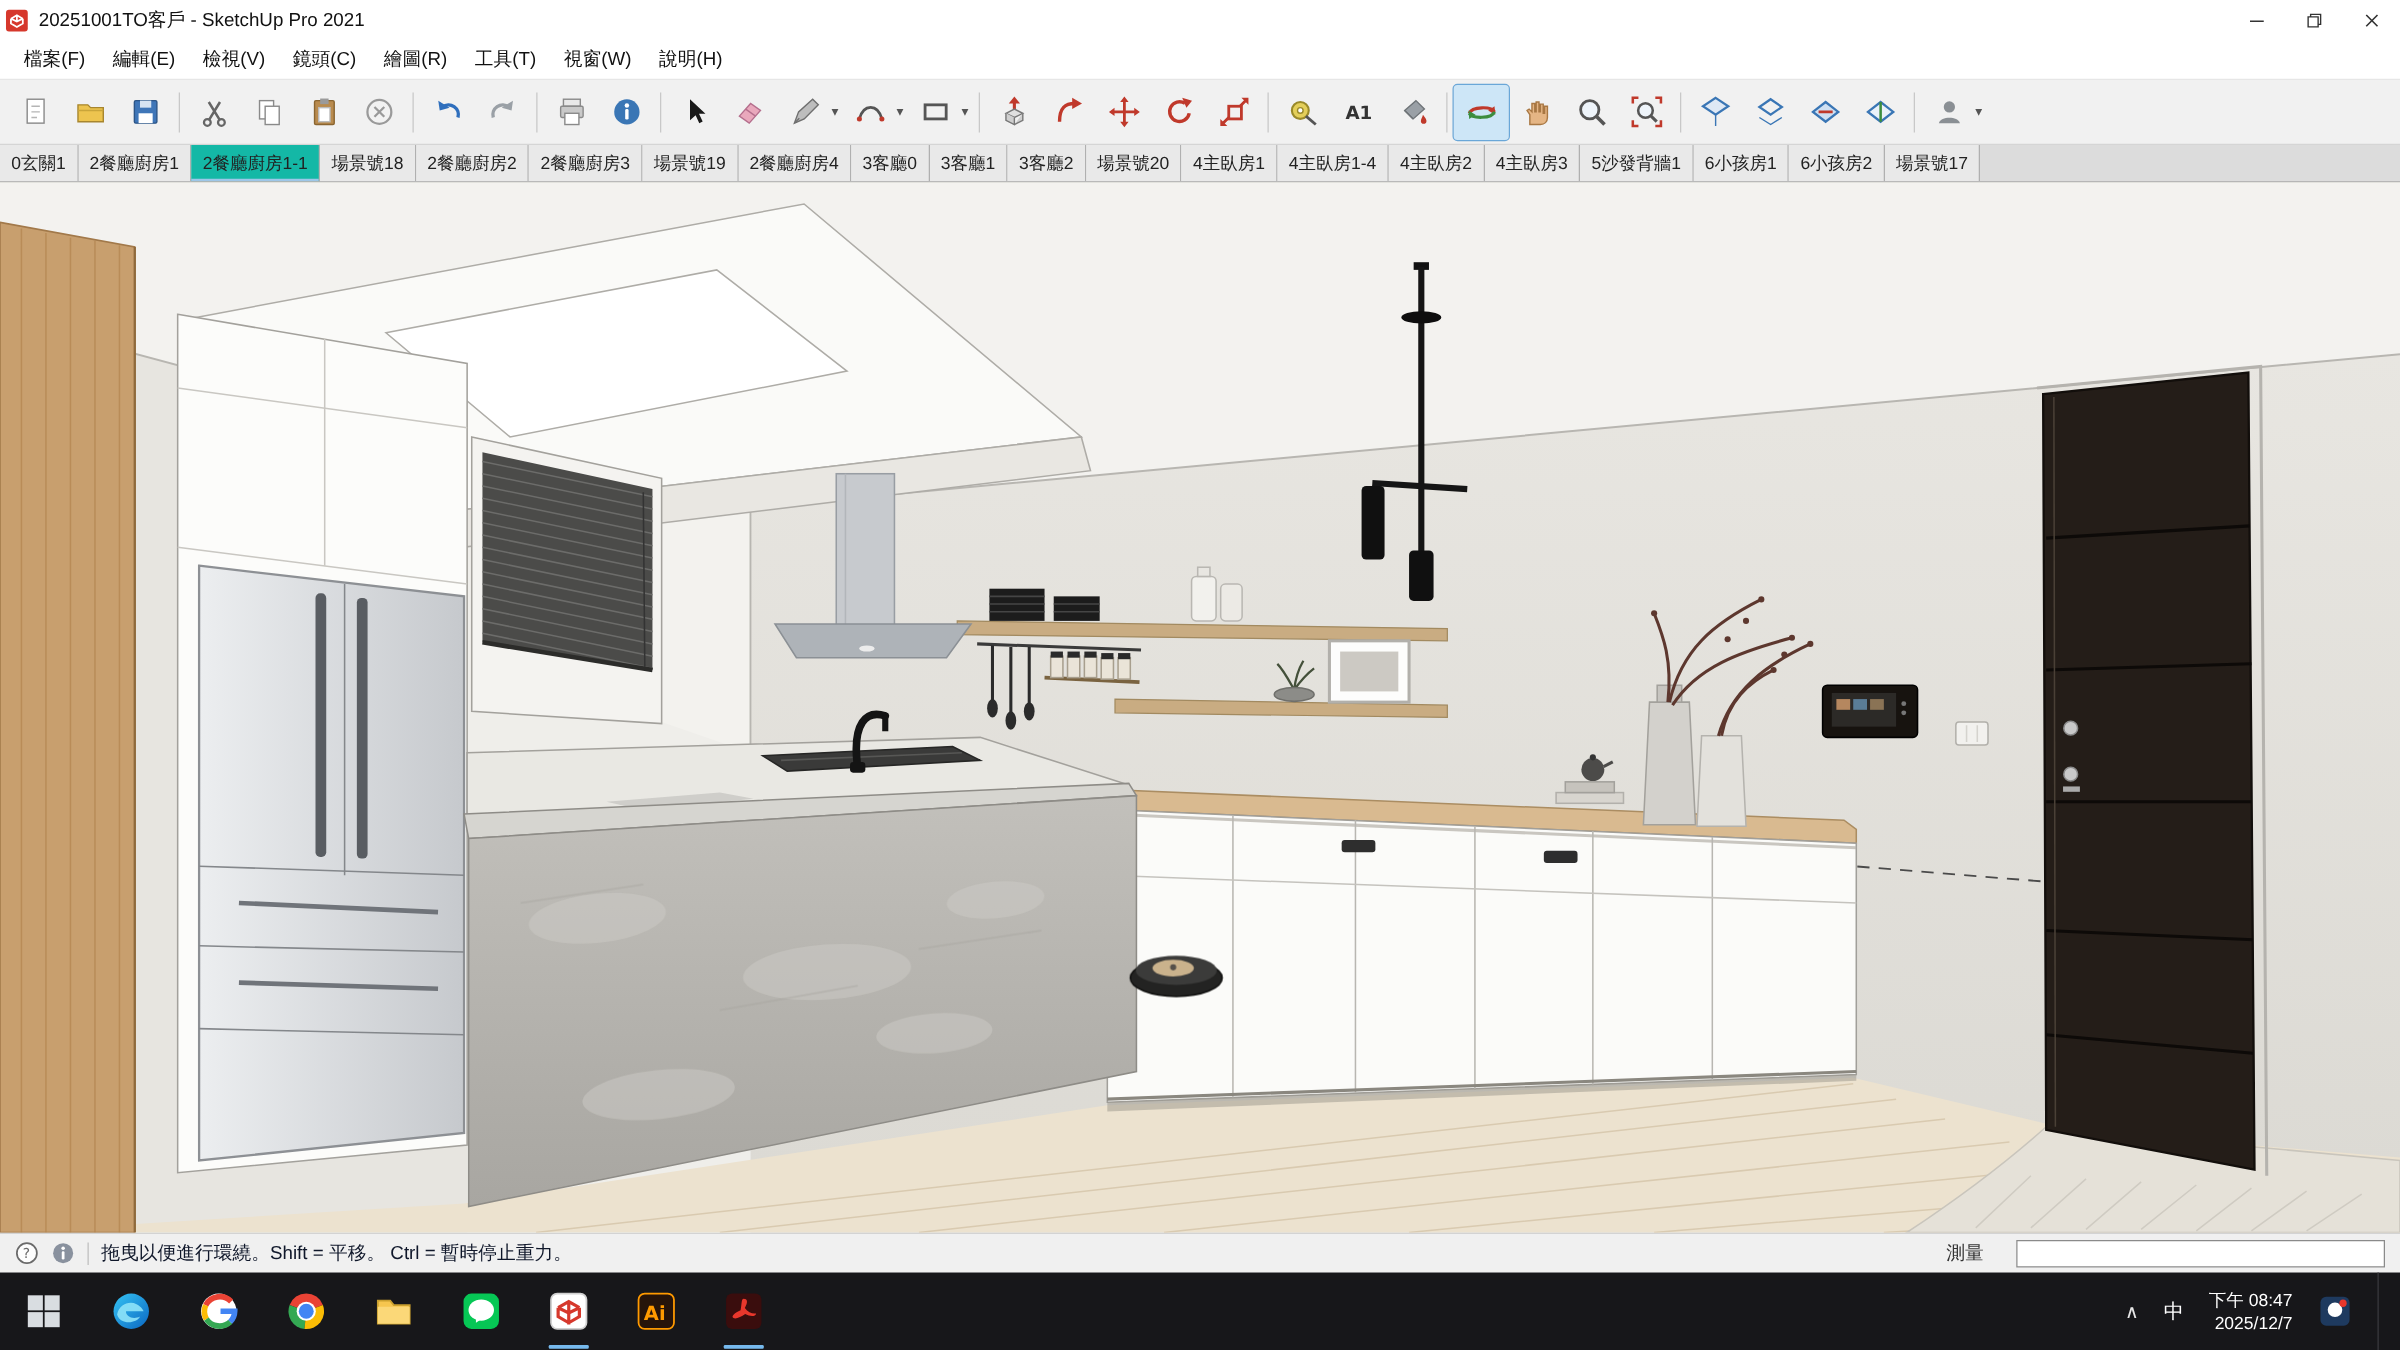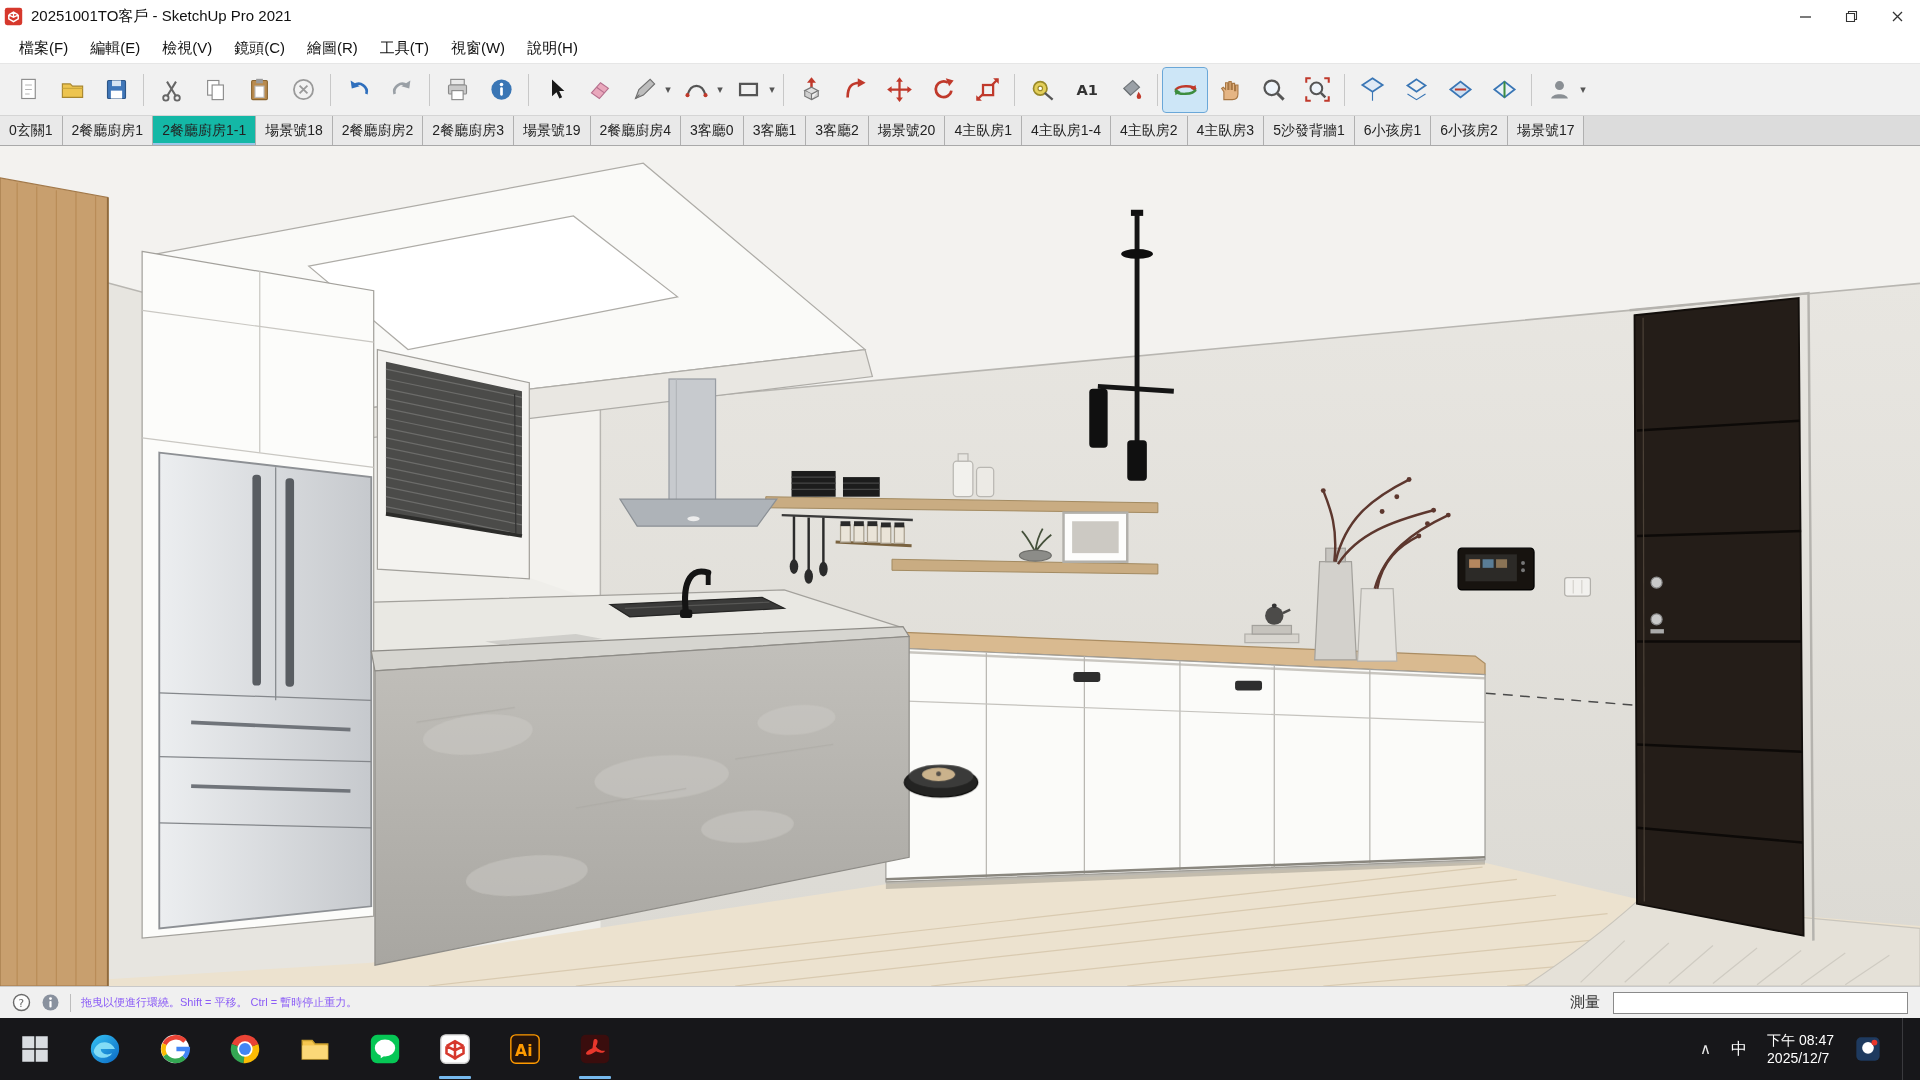--- a/index.html
+++ b/index.html
@@ -32,34 +32,34 @@
   .scene-tab.active { background:#14b8a6; box-shadow:inset 0 -2px 0 #9ec7e8; }
 
   
   .viewport { height:840px; position:relative; background:#e7e5e0; }
   .viewport svg.scene { width:100%; height:100%; display:block; }
 
   
   .statusbar { height:32px; background:#f0f0f0; border-top:1px solid #c9c9c9; display:flex; align-items:center; padding:0 12px; gap:10px; }
   .status-icon { width:19px; height:19px; }
   .status-sep { width:1px; height:18px; background:#bdbdbd; }
-  .status-hint { font-size:11px; color:#8b5cf6; }
-  .measure-wrap { margin-left:auto; display:flex; align-items:center; gap:13px; }
+  .status-hint { font-size:15px; color:#0f172a; }
+  .measure-wrap { margin-left:auto; display:flex; align-items:center; gap:26px; }
   .measure-label { font-size:15px; color:#333; }
   .measure-input { width:295px; height:22px; border:1px solid #8a8a8a; background:#fff; font-size:14px; padding:0 5px; font-family:"Liberation Sans","DejaVu Sans",sans-serif; }
 
   
   .taskbar { height:62px; background:#17171a; display:flex; align-items:center; color:#fff; }
   .tb-app { width:70px; height:62px; display:flex; align-items:center; justify-content:center; position:relative; }
   .tb-app svg { width:34px; height:34px; }
   .tb-app .run-underline { position:absolute; bottom:1px; left:19px; width:32px; height:3px; background:#76b9ed; border-radius:1px; }
   .tray { margin-left:auto; display:flex; align-items:center; gap:20px; padding-right:12px; height:100%; }
   .tray-chevron { font-size:15px; color:#e8e8e8; }
   .tray-ime { font-size:16px; color:#fff; }
-  .tray-clock { text-align:left; font-size:14px; line-height:1.3; color:#fff; }
+  .tray-clock { text-align:right; font-size:14px; line-height:1.3; color:#fff; }
   .tray-app svg { width:28px; height:28px; display:block; }
   .show-desktop { width:6px; height:100%; border-left:1px solid #3a3a3e; }
 </style>
 </head>
 <body>
 
 <svg width="0" height="0" style="position:absolute" aria-hidden="true">
 <defs>
   <linearGradient id="gFridge" x1="0" y1="0" x2="1" y2="0">
         <stop offset="0" stop-color="#eceef0"></stop>

